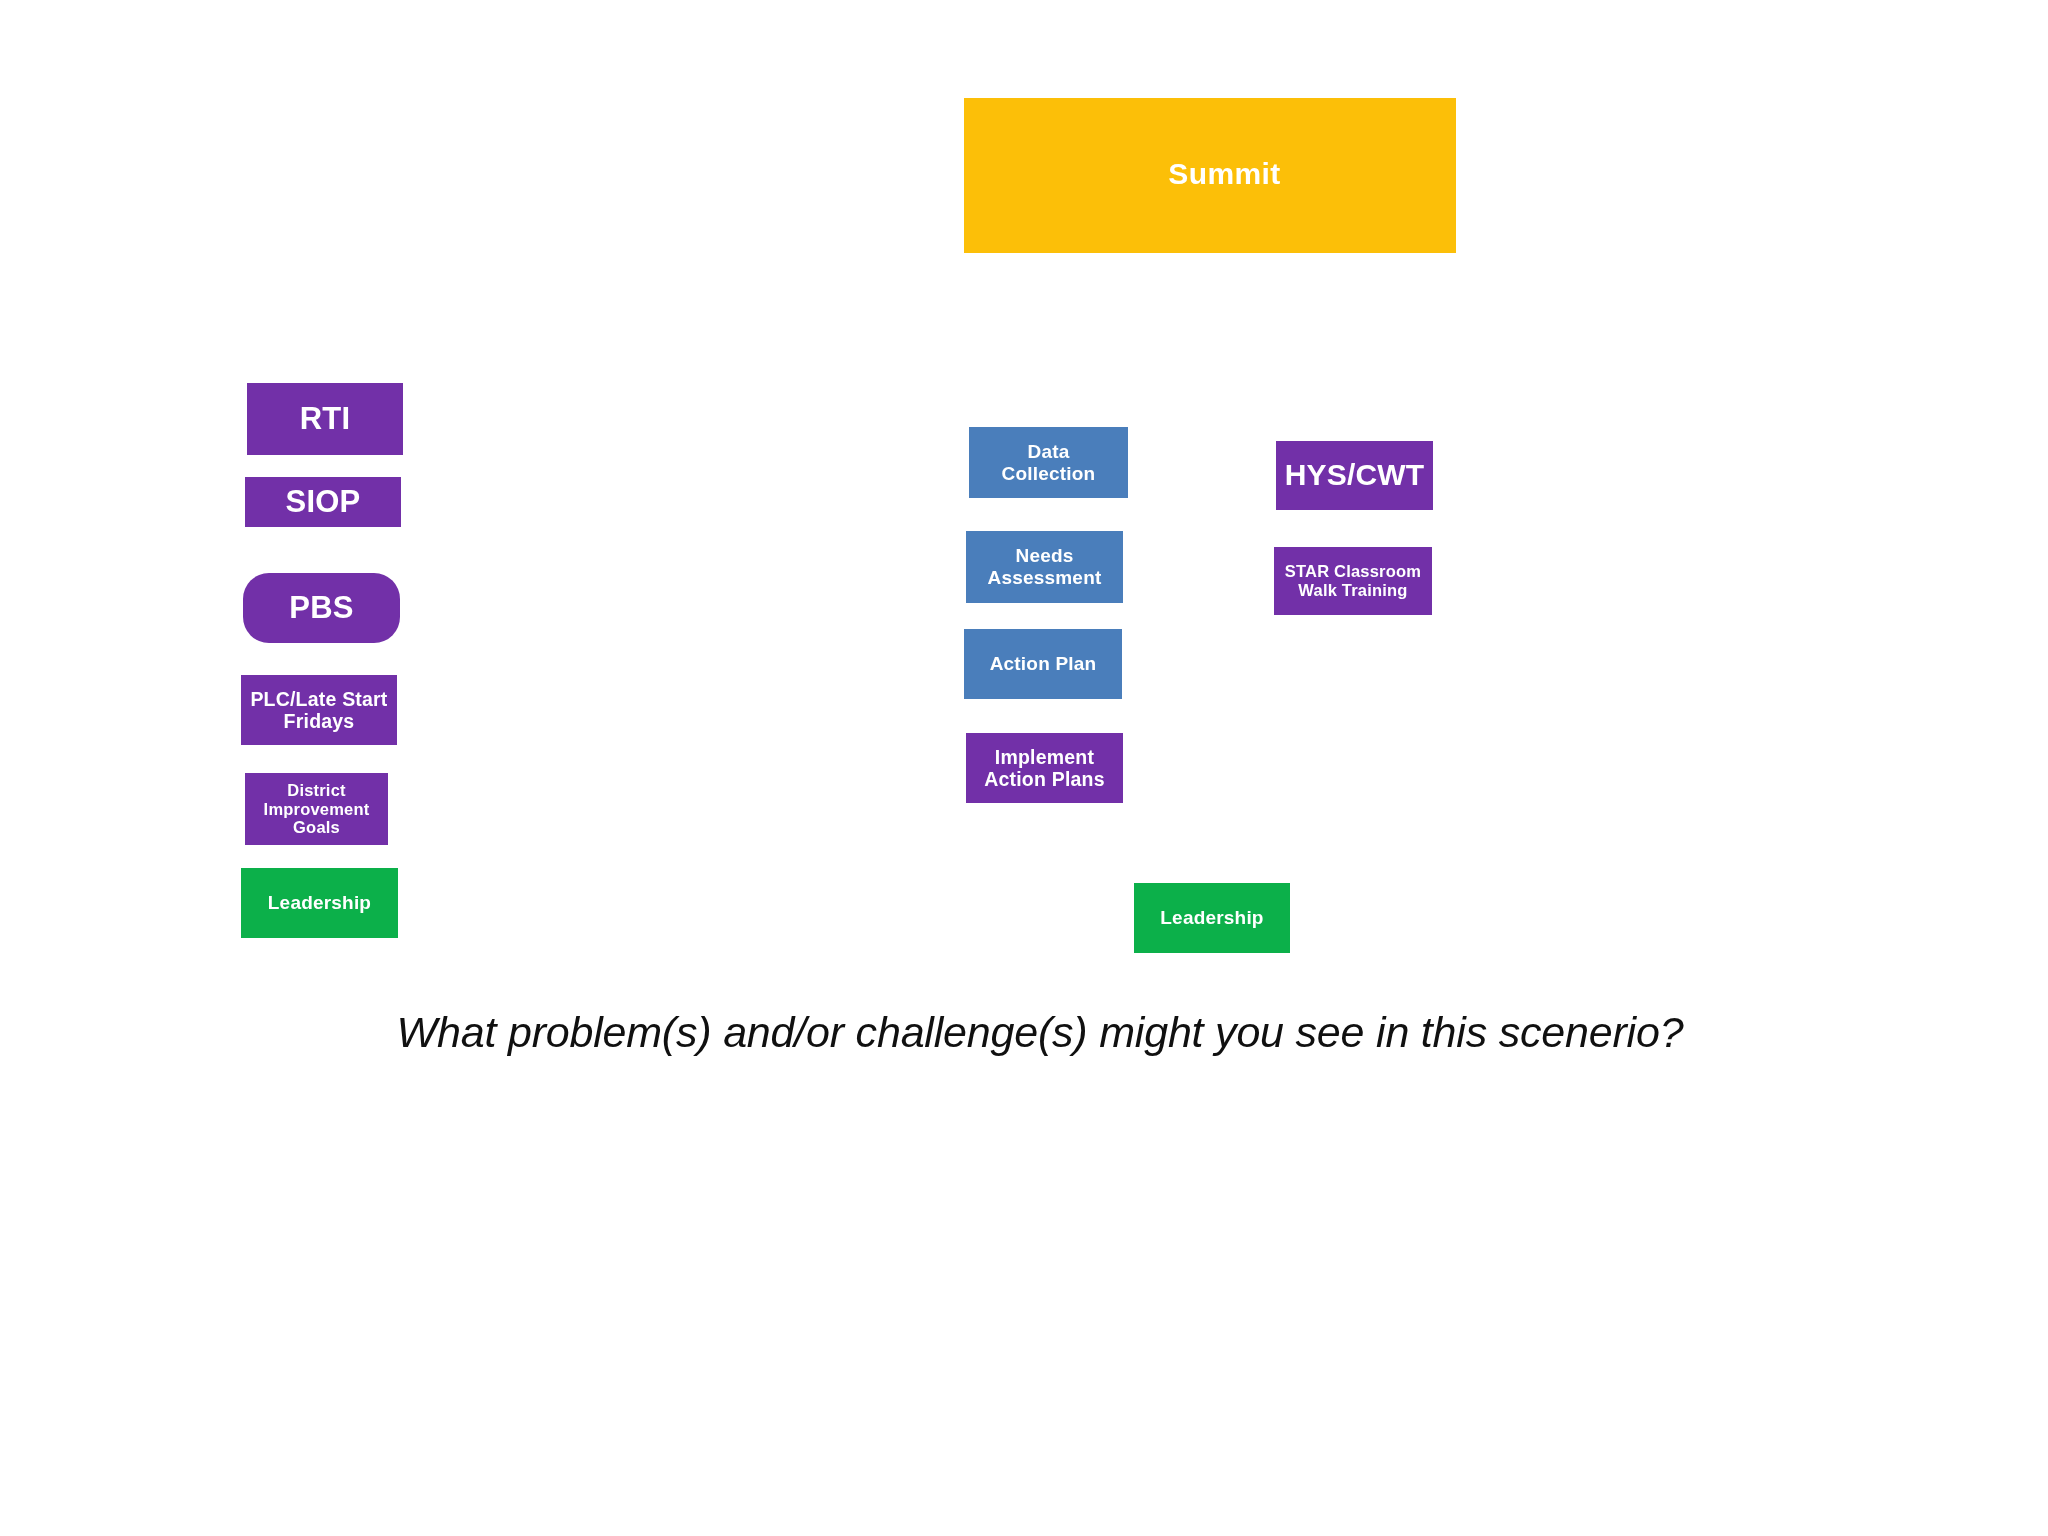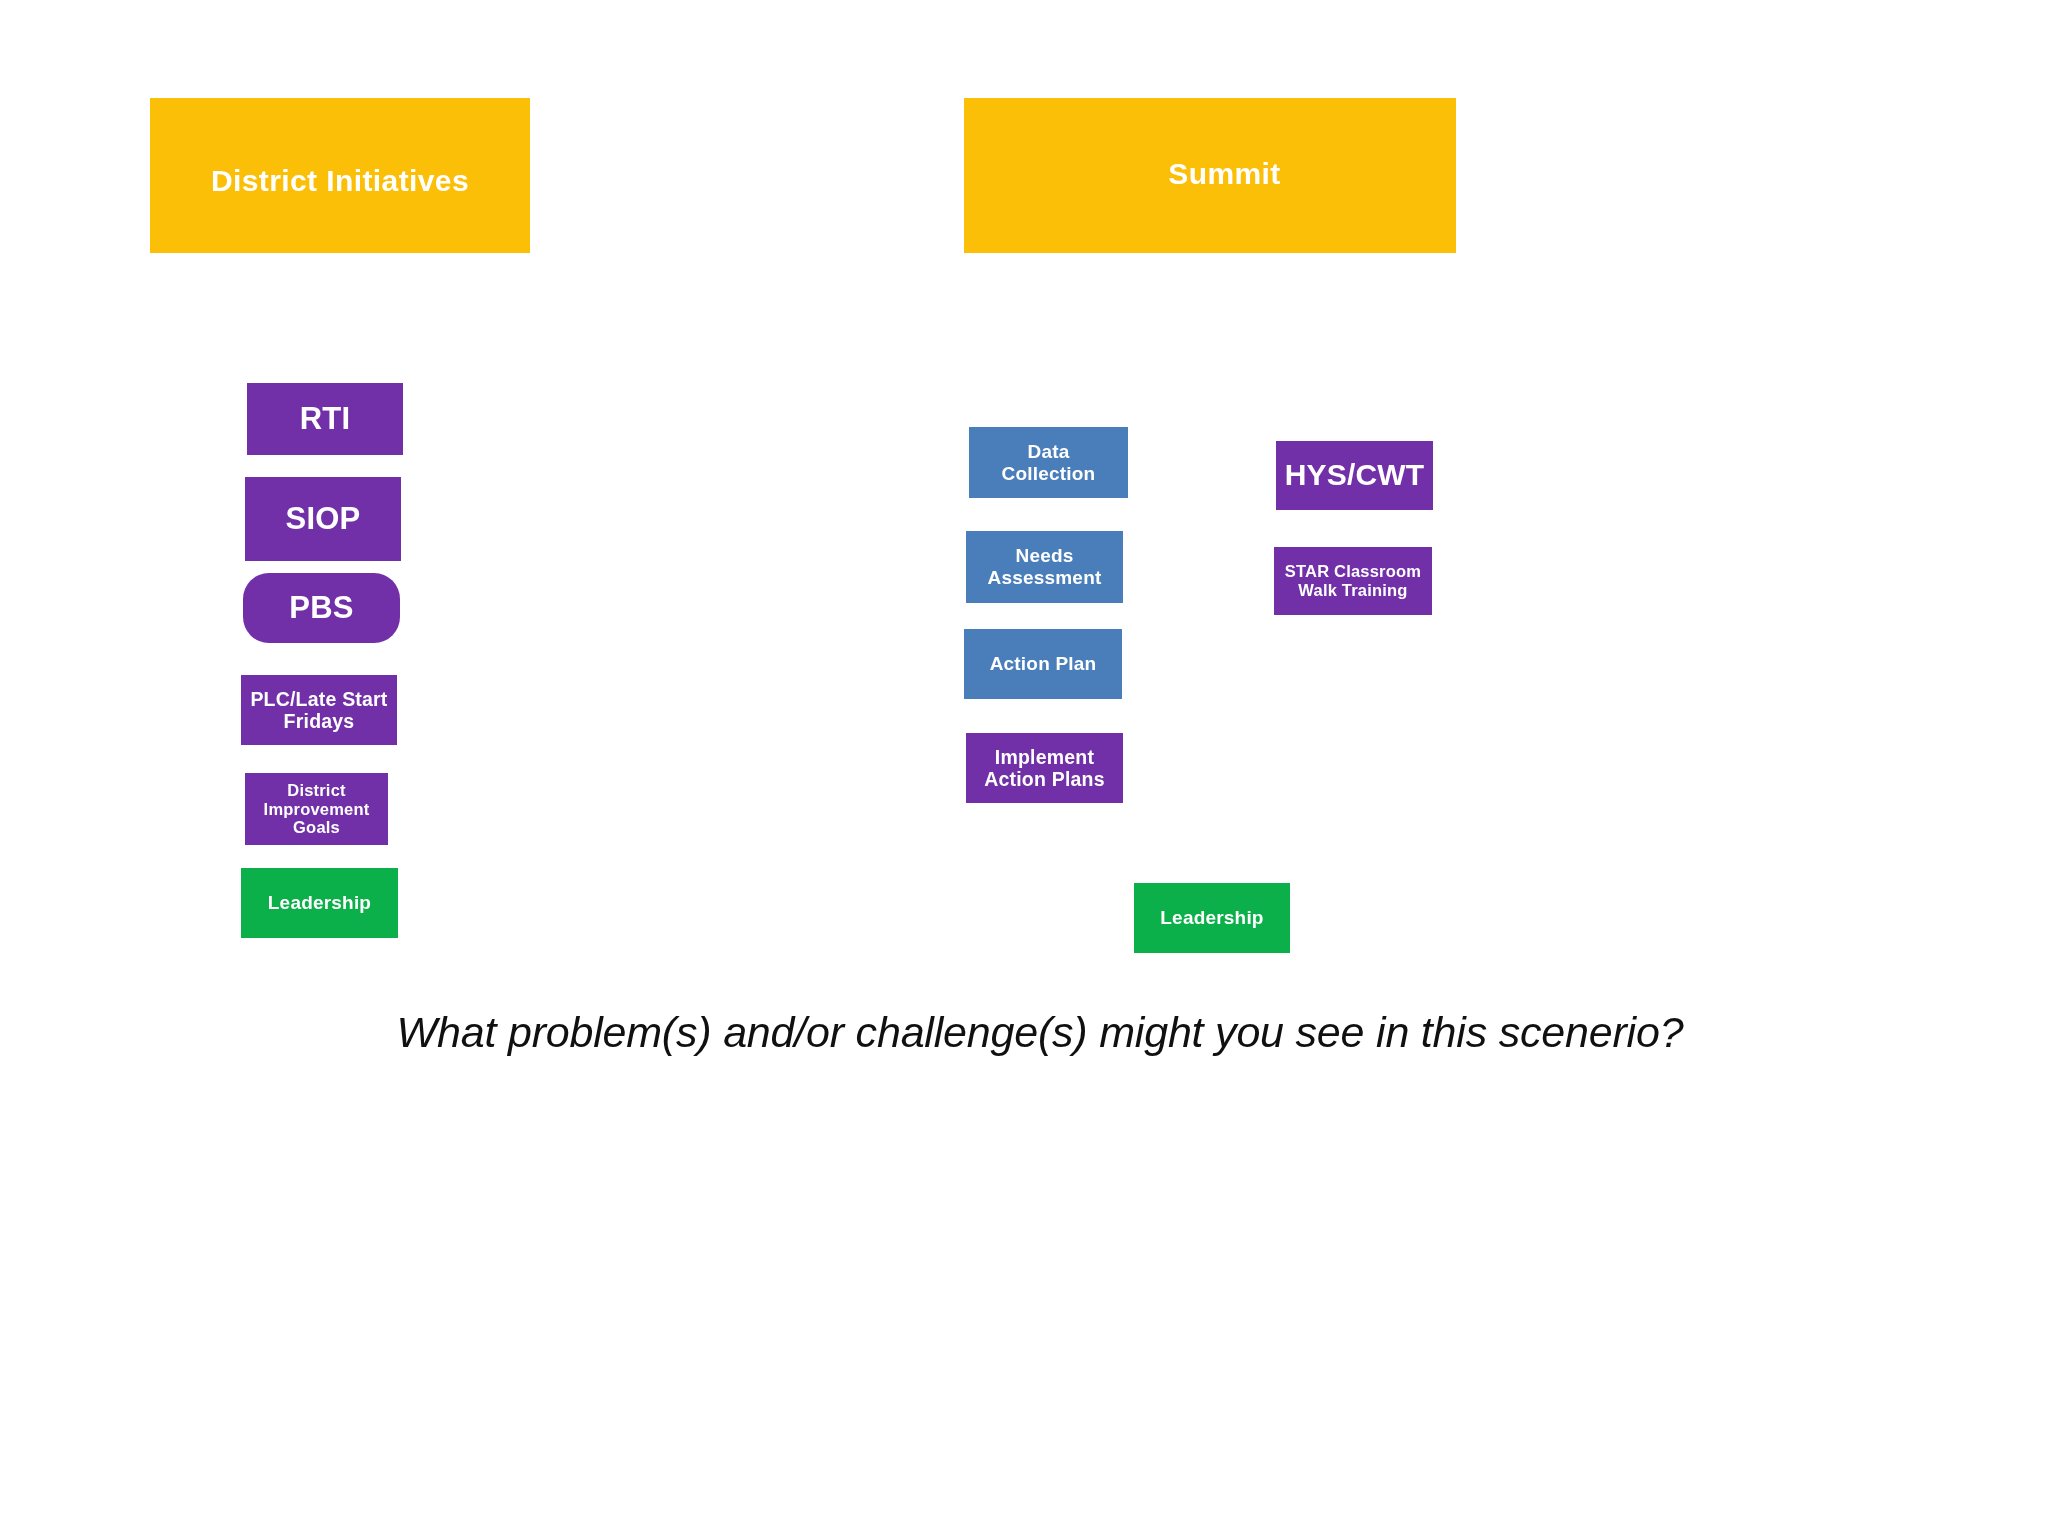--- a/index.html
+++ b/index.html
@@ -42,21 +42,21 @@
     letter-spacing: 0.4px;
   }
   #banner-district { left: 150px; top: 98px;  width: 380px; height: 155px; }
   #banner-summit   { left: 964px; top: 98px;  width: 492px; height: 155px; }
   
   #banner-district .banner-label { transform: translateY(6px); }
   #banner-summit  .banner-label  { transform: translateY(-1px); }
 
   
   #box-rti         { left: 247px; top: 383px;  width: 156px; height: 72px;  font-size: 31px; }
-  #box-siop        { left: 245px; top: 477px;  width: 156px; height: 84px;  font-size: 31px; }
+  #box-siop        { left: 245px; top: 477px;  width: 156px; height: 50px;  font-size: 31px; }
   #box-pbs         { left: 243px; top: 573px;  width: 157px; height: 70px;  font-size: 31px; border-radius: 26px; }
   #box-plc         { left: 241px; top: 675px;  width: 156px; height: 70px;  font-size: 19.5px; }
   #box-dig         { left: 245px; top: 773px;  width: 143px; height: 72px;  font-size: 16.5px; }
   #box-leadership-left { left: 241px; top: 868px; width: 157px; height: 70px; font-size: 19px; }
 
   
   #box-data-collection   { left: 969px; top: 427px; width: 159px; height: 71px; font-size: 19px; }
   #box-needs-assessment  { left: 966px; top: 531px; width: 157px; height: 72px; font-size: 19px; }
   #box-action-plan       { left: 964px; top: 629px; width: 158px; height: 70px; font-size: 19px; }
   #box-implement         { left: 966px; top: 733px; width: 157px; height: 70px; font-size: 19.5px; }
@@ -79,23 +79,20 @@
     font-family: "Liberation Sans", sans-serif;
     letter-spacing: -0.2px;
     padding-left: 32px;
   }
 </style>
 </head>
 <body>
 
 <div class="slide" style="background-color: rgb(255, 255, 255);">
 
-  <div class="box banner" id="banner-district" style="background-color: rgb(252, 191, 8);">
-    <span class="banner-label">District Initiatives</span>
-  </div>
 
   <div class="box" id="box-rti" style="background-color: rgb(114, 48, 168);">
     <span>RTI</span>
   </div>
 
   <div class="box" id="box-siop" style="background-color: rgb(114, 48, 168);">
     <span>SIOP</span>
   </div>
 
   <div class="box" id="box-pbs" style="background-color: rgb(114, 48, 168);">

